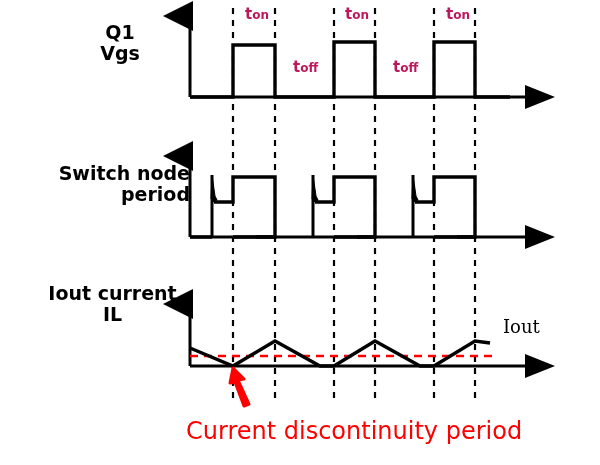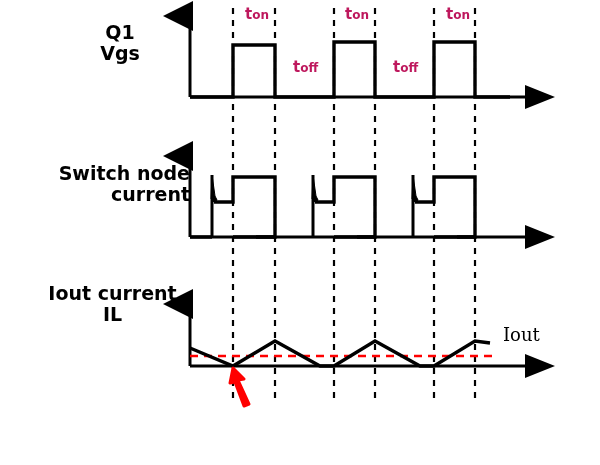--- a/index.html
+++ b/index.html
@@ -128,21 +128,21 @@
     </g>
   </svg>
 
   <div class="row-label" style="left:50px; top:22px; width:140px;">
     <div>Q1</div>
     <div>Vgs</div>
   </div>
 
   <div class="row-label" style="left:30px; top:163px; width:160px;text-align:right;">
     <div>Switch node</div>
-    <div>current</div>
+    <div>period</div>
   </div>
 
   <div class="row-label" style="left:35px; top:283px; width:155px;">
     <div>Iout current</div>
     <div>IL</div>
   </div>
 
   <div class="t-label" style="left:245px; top:5px;">
     <span>t</span><span class="sub">on</span>
   </div>
@@ -156,16 +156,17 @@
   </div>
 
   <div class="t-label" style="left:393px; top:58px;">
     <span>t</span><span class="sub">off</span>
   </div>
 
   <div class="t-label" style="left:446px; top:5px;">
     <span>t</span><span class="sub">on</span>
   </div>
 
-  <div class="iout-label" style="left:503px; top:324px;">Iout</div>
+  <div class="iout-label" style="left:503px; top:316px;">Iout</div>
 
+  <div class="caption" style="left:186px; top:417px;">Current discontinuity period</div>
 
 </div>
 
 </body></html>

